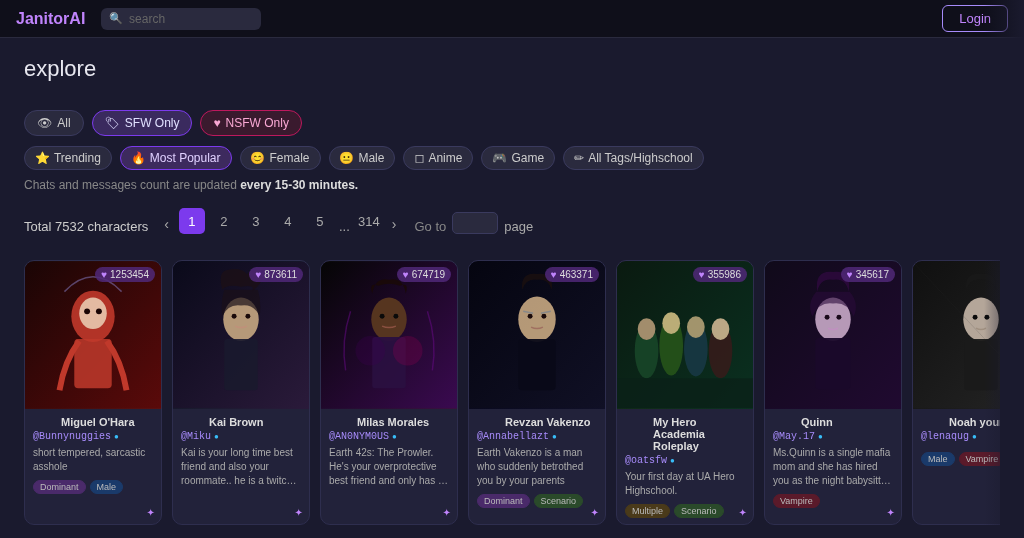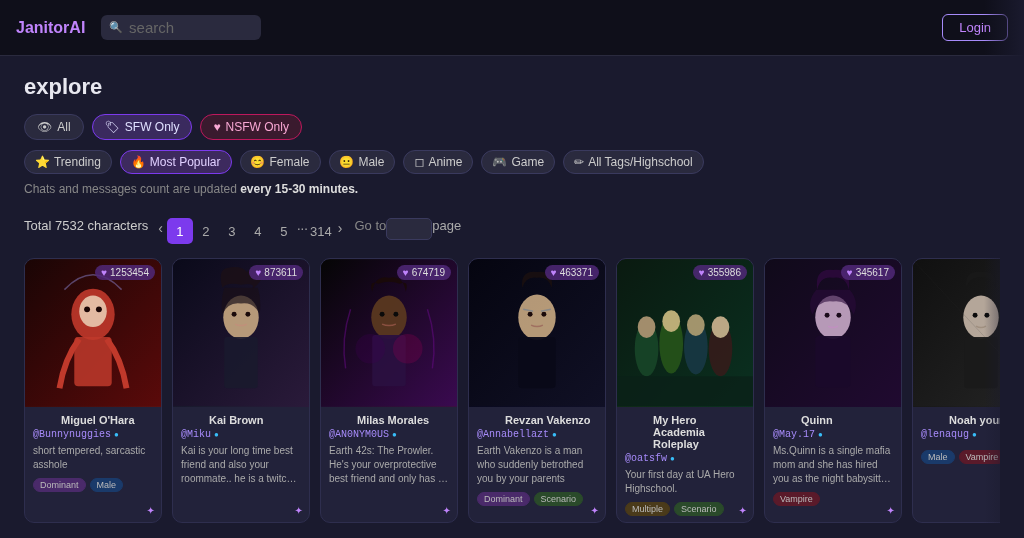--- a/index.html
+++ b/index.html
@@ -11,21 +11,21 @@
       width: 1024px;
       height: 538px;
       overflow: hidden;
     }
     
     .header {
       background: #0f0f1a;
       display: flex;
       align-items: center;
       padding: 0 16px;
-      height: 56px;
+      height: 38px;
       border-bottom: 1px solid #2a2a3e;
     }
     .logo {
       font-size: 16px;
       font-weight: 700;
       color: #c084fc;
       margin-right: 16px;
       white-space: nowrap;
     }
     .search-wrap {
@@ -36,43 +36,43 @@
       padding: 4px 8px;
       gap: 6px;
       width: 160px;
     }
     .search-icon-svg { color: #888; font-size: 11px; }
     .search-input {
       background: none;
       border: none;
       outline: none;
       color: #ccc;
-      font-size: 15px;
+      font-size: 12px;
       width: 100%;
     }
     .search-input::placeholder { color: #666; }
     .header-spacer { flex: 1; }
     .login-btn {
       border: 1.5px solid #a78bfa;
       background: transparent;
       color: #c084fc;
       padding: 5px 16px;
       border-radius: 6px;
       cursor: pointer;
       font-size: 13px;
     }
     
     .main {
       padding: 18px 24px 12px;
     }
     .page-title {
       font-size: 22px;
-      font-weight: 700;
+      font-weight: 400;
       color: #e8e8f0;
-      margin-bottom: 14px;
+      margin-bottom: 28px;
     }
     
     .filter-row {
       display: flex;
       gap: 8px;
       margin-bottom: 10px;
       align-items: center;
     }
     .filter-btn {
       display: flex;
@@ -118,28 +118,29 @@
     }
     .tag-btn.active {
       background: #3d2a5e;
       border-color: #7c3aed;
       color: #e0d0ff;
     }
     
     .update-note {
       font-size: 12px;
       color: #888;
-      margin-bottom: 22px;
+      margin-bottom: 16px;
     }
     .update-note strong { color: #ddd; }
     
     .pagination-row {
       display: flex;
-      align-items: flex-start;
-      margin-bottom: 14px;
+      align-items: flex-end;
+      gap: 6px;
+      margin-bottom: 26px;
       font-size: 13px;
       color: #aaa;
     }
     .page-count { color: #ccc; margin-right: 6px; }
     .page-nav-btn {
       background: none;
       border: none;
       color: #aaa;
       cursor: pointer;
       font-size: 14px;

